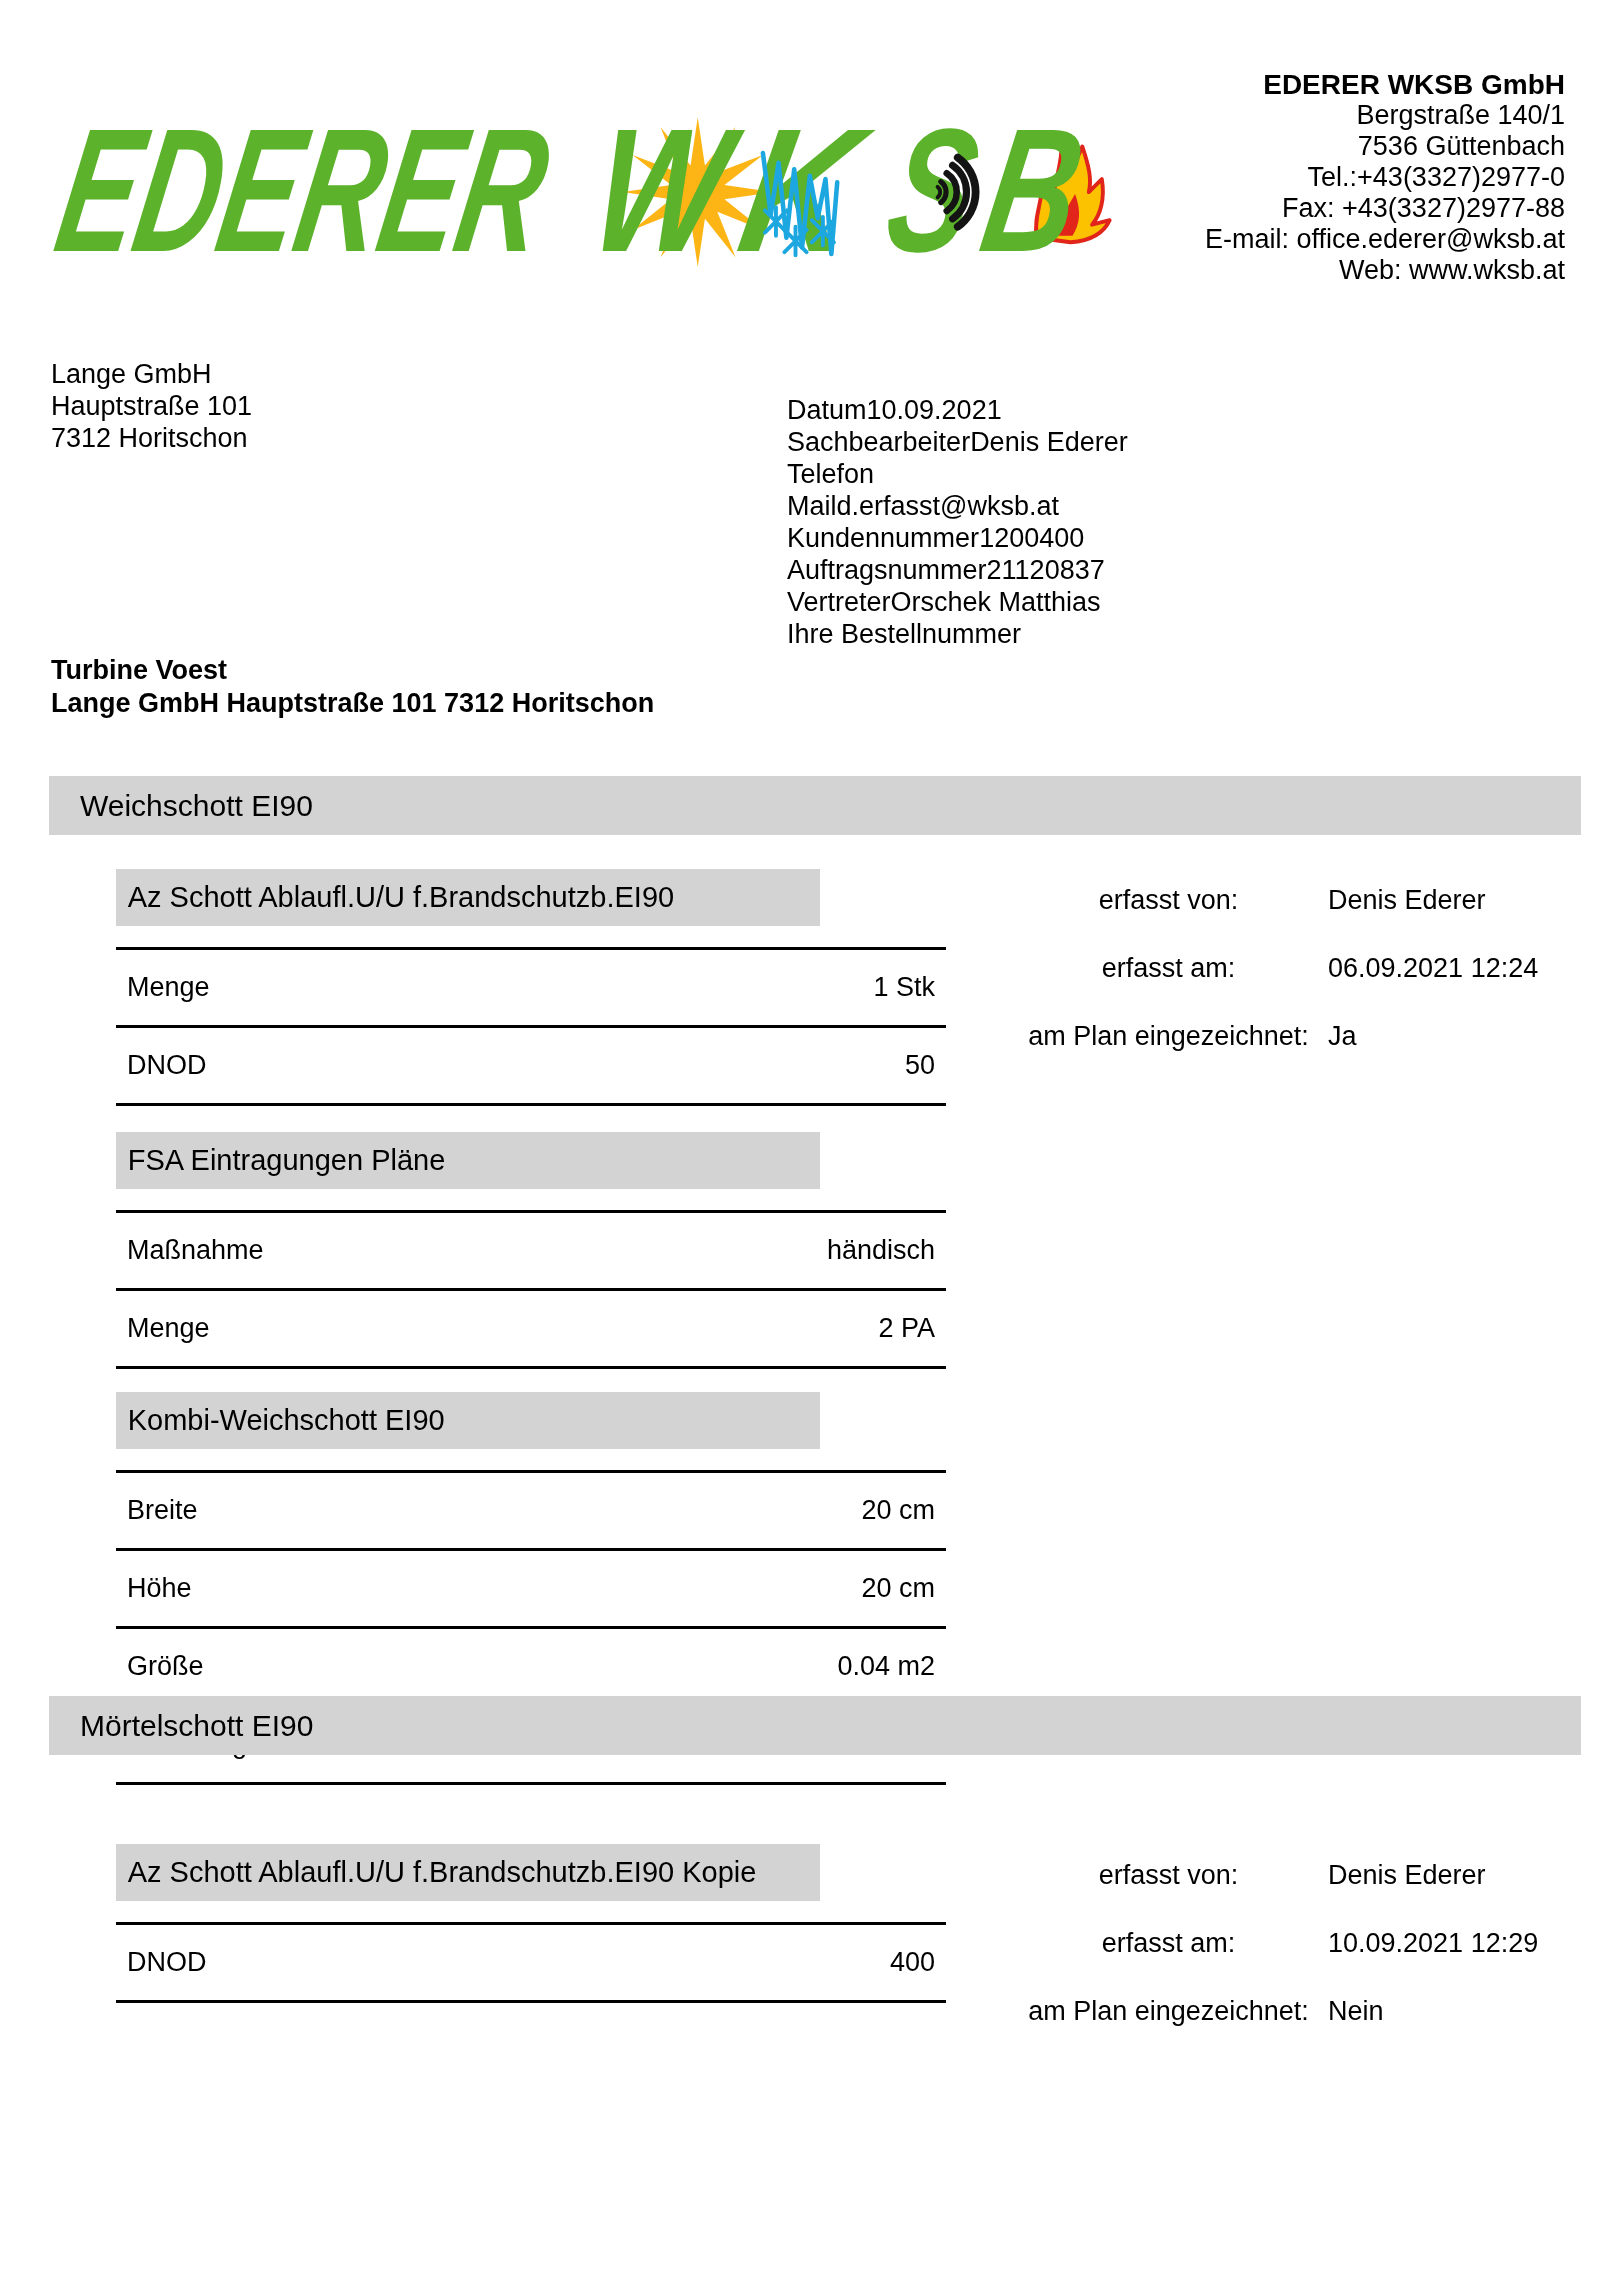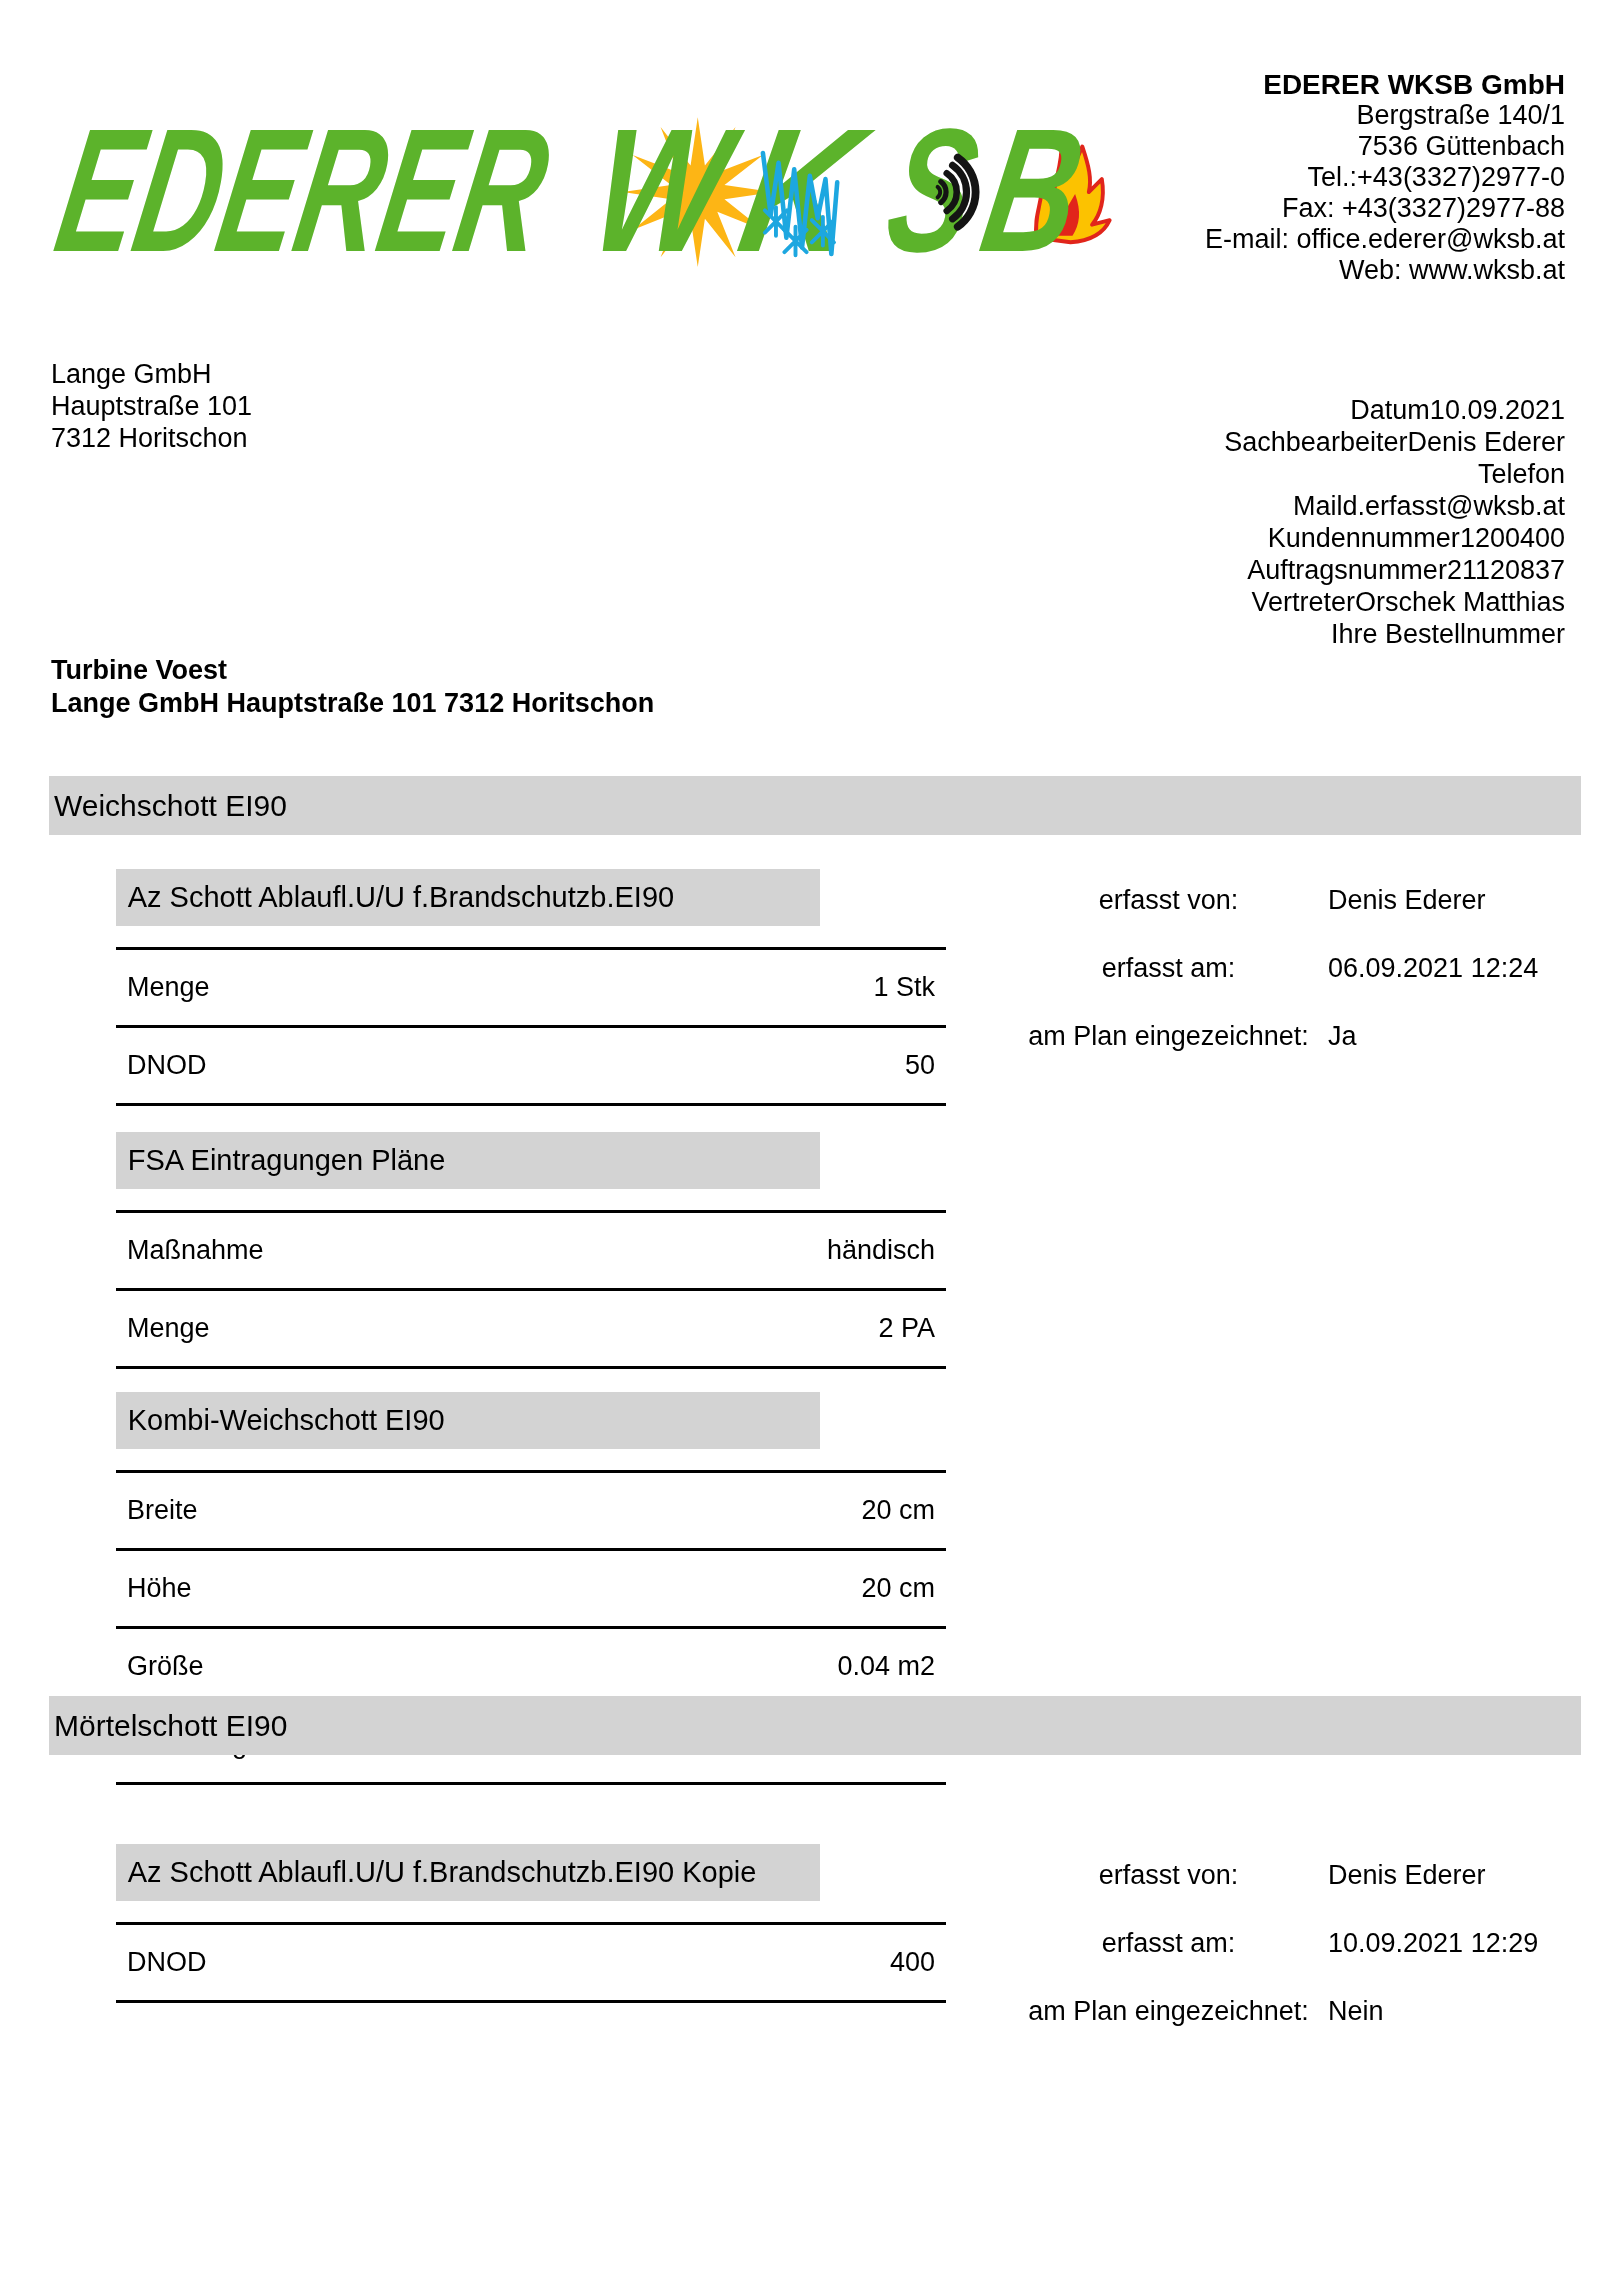--- a/index.html
+++ b/index.html
@@ -9,25 +9,25 @@
     overflow:hidden;
   }
   .abs{position:absolute;}
   
   .logo{left:46px;top:117px;}
   .company{right:51px;top:69px;text-align:right;line-height:31px;font-size:27px;}
   .company .cname{font-weight:bold;font-size:28px;}
   
   .recipient{left:51px;top:358px;line-height:32px;}
   .metaGrid{left:787px;top:394px;width:778px;}
-  .mrow{display:flex;justify-content:flex-end;height:32px;line-height:32px;}
+  .mrow{display:flex;justify-content:flex-start;height:32px;line-height:32px;}
   .project{left:51px;top:654px;line-height:33px;font-weight:bold;}
   
   .bar{left:49px;width:1532px;height:59px;line-height:59px;background:#d3d3d3;
-       padding-left:5px;font-size:30px;box-sizing:border-box;}
+       padding-left:31px;font-size:30px;box-sizing:border-box;}
   
   .ihead{left:116px;width:704px;height:57px;line-height:57px;background:#d3d3d3;
          padding-left:11.7px;font-size:29px;box-sizing:border-box;}
   .table{left:116px;width:830px;border-top:3.3px solid #000;box-sizing:border-box;}
   .trow{height:51px;border-bottom:3.3px solid #000;display:flex;
         justify-content:space-between;align-items:center;padding:12px 11px;}
   .meta{left:1009px;width:561px;}
   .metarow{display:flex;height:33px;line-height:33px;margin-bottom:35px;text-align:center;}
   .metal{flex:0 0 319px;}
 </style>

